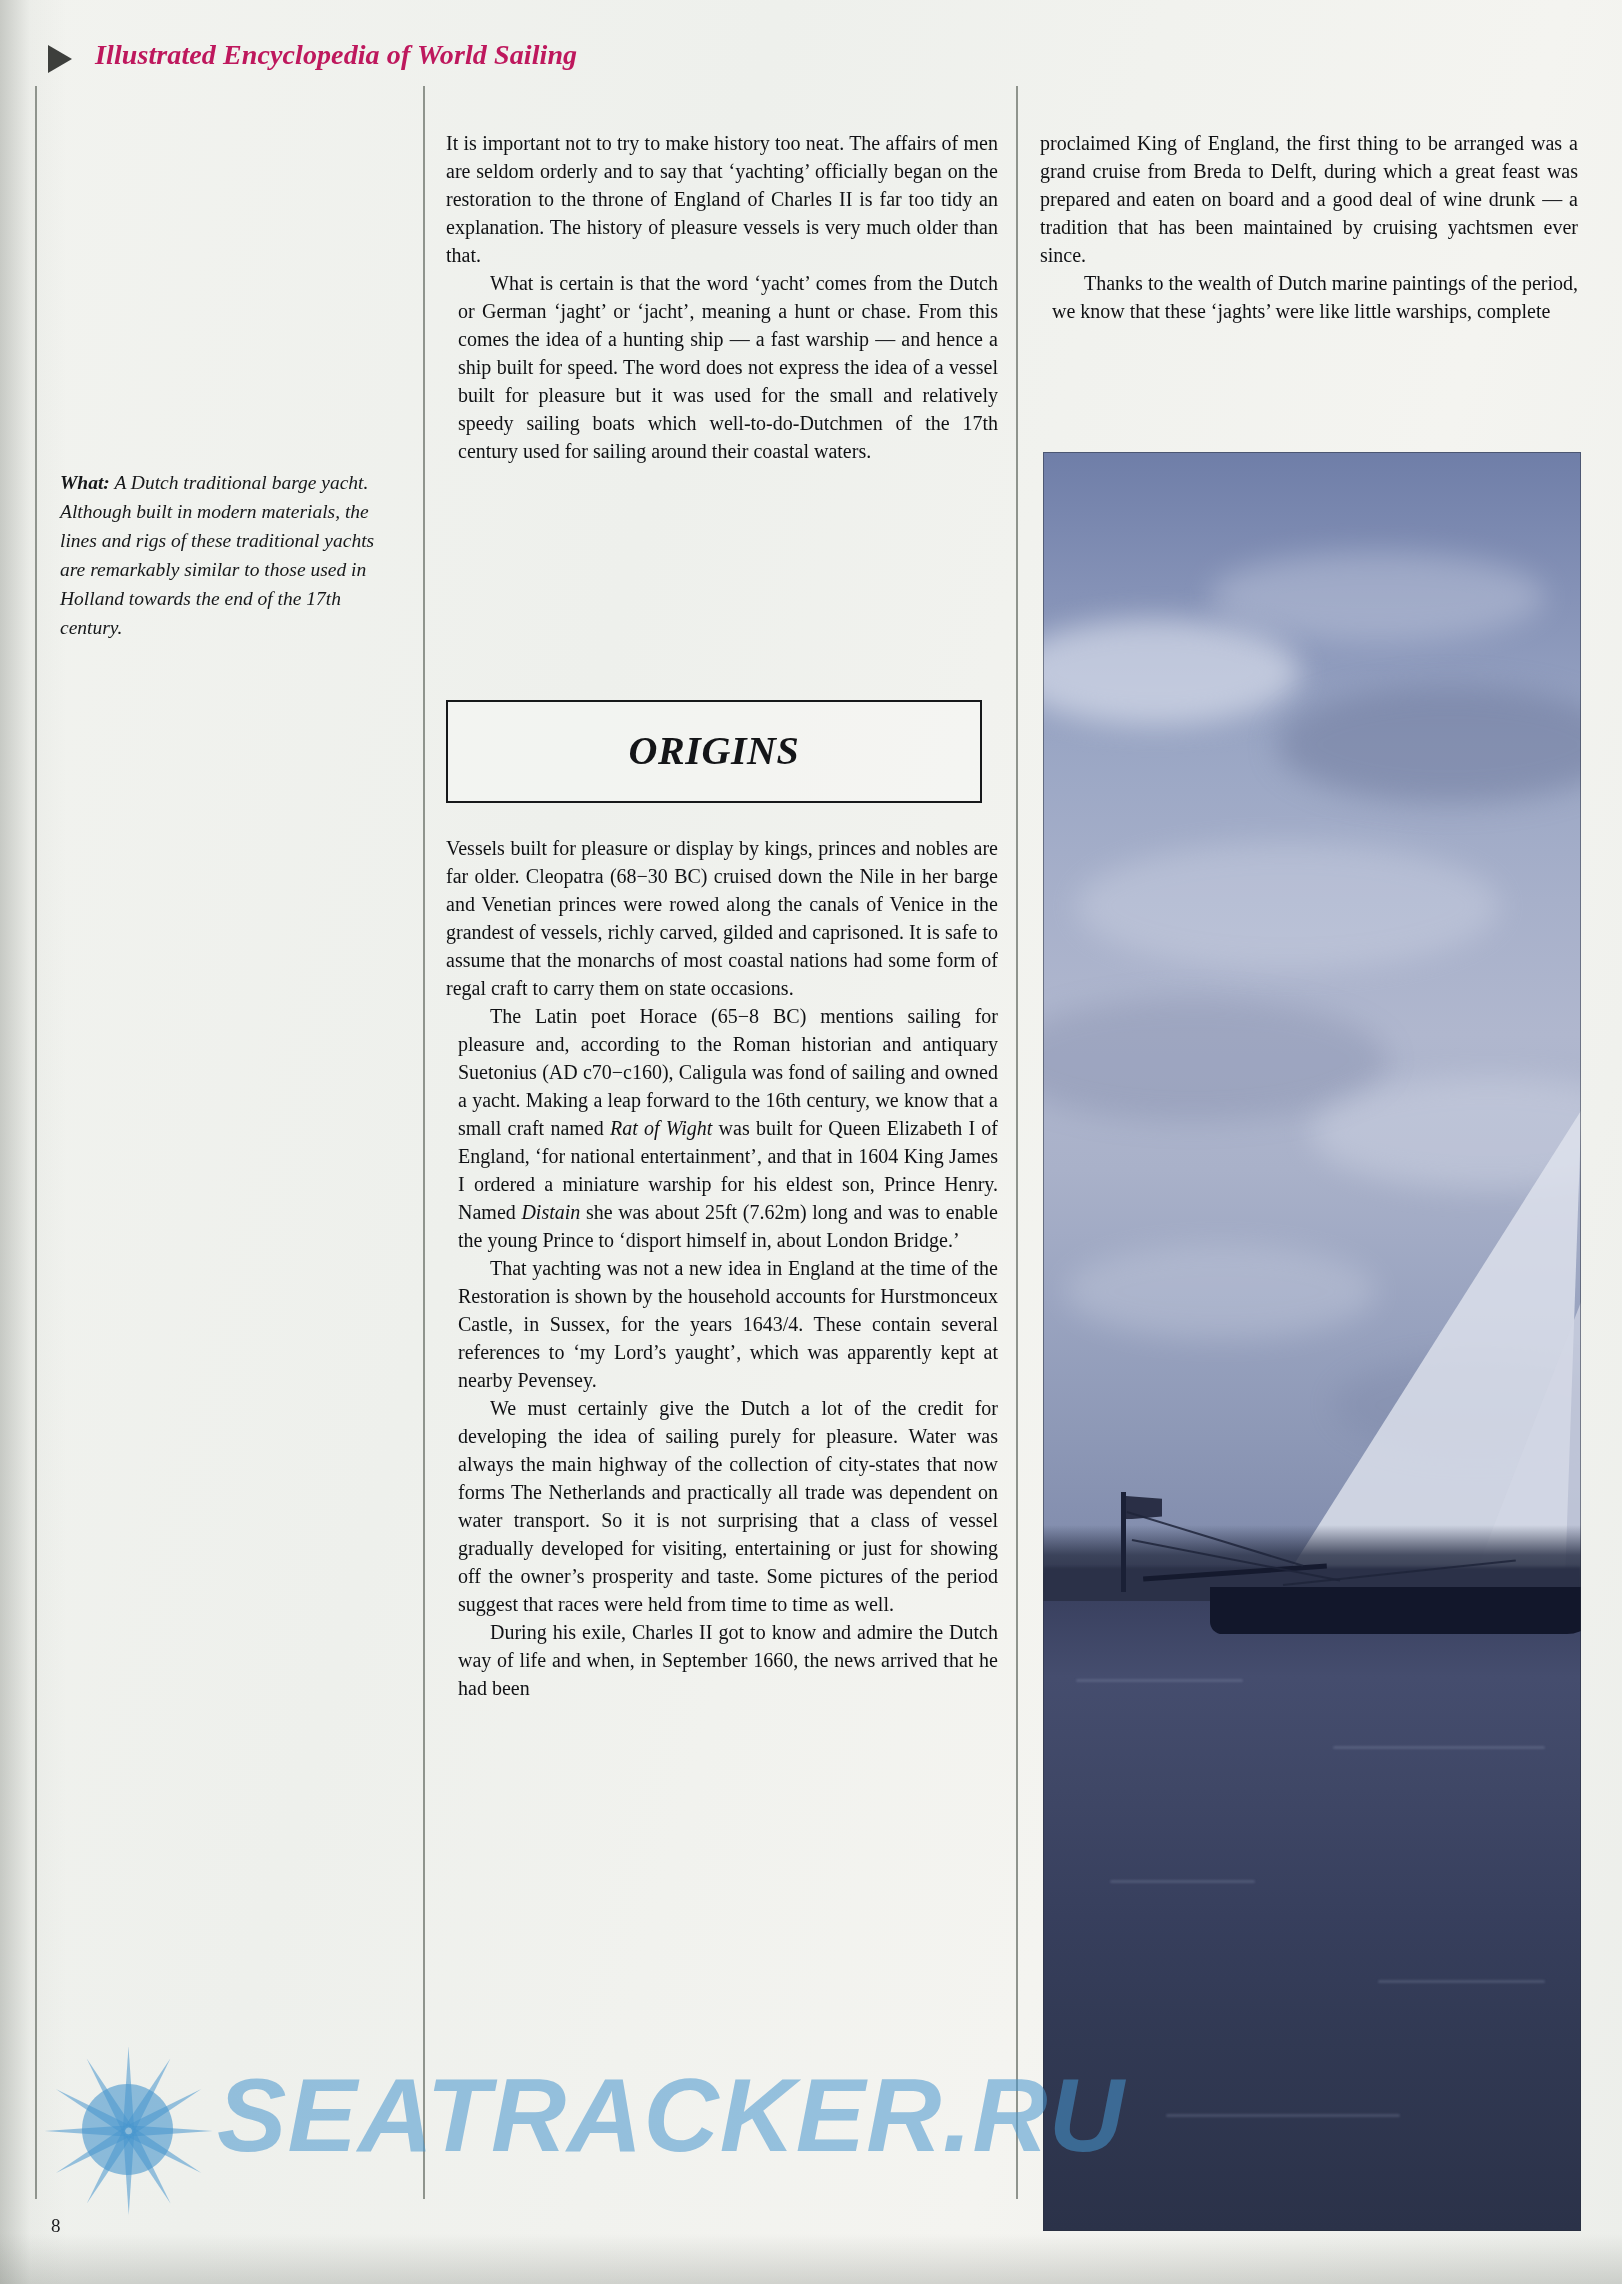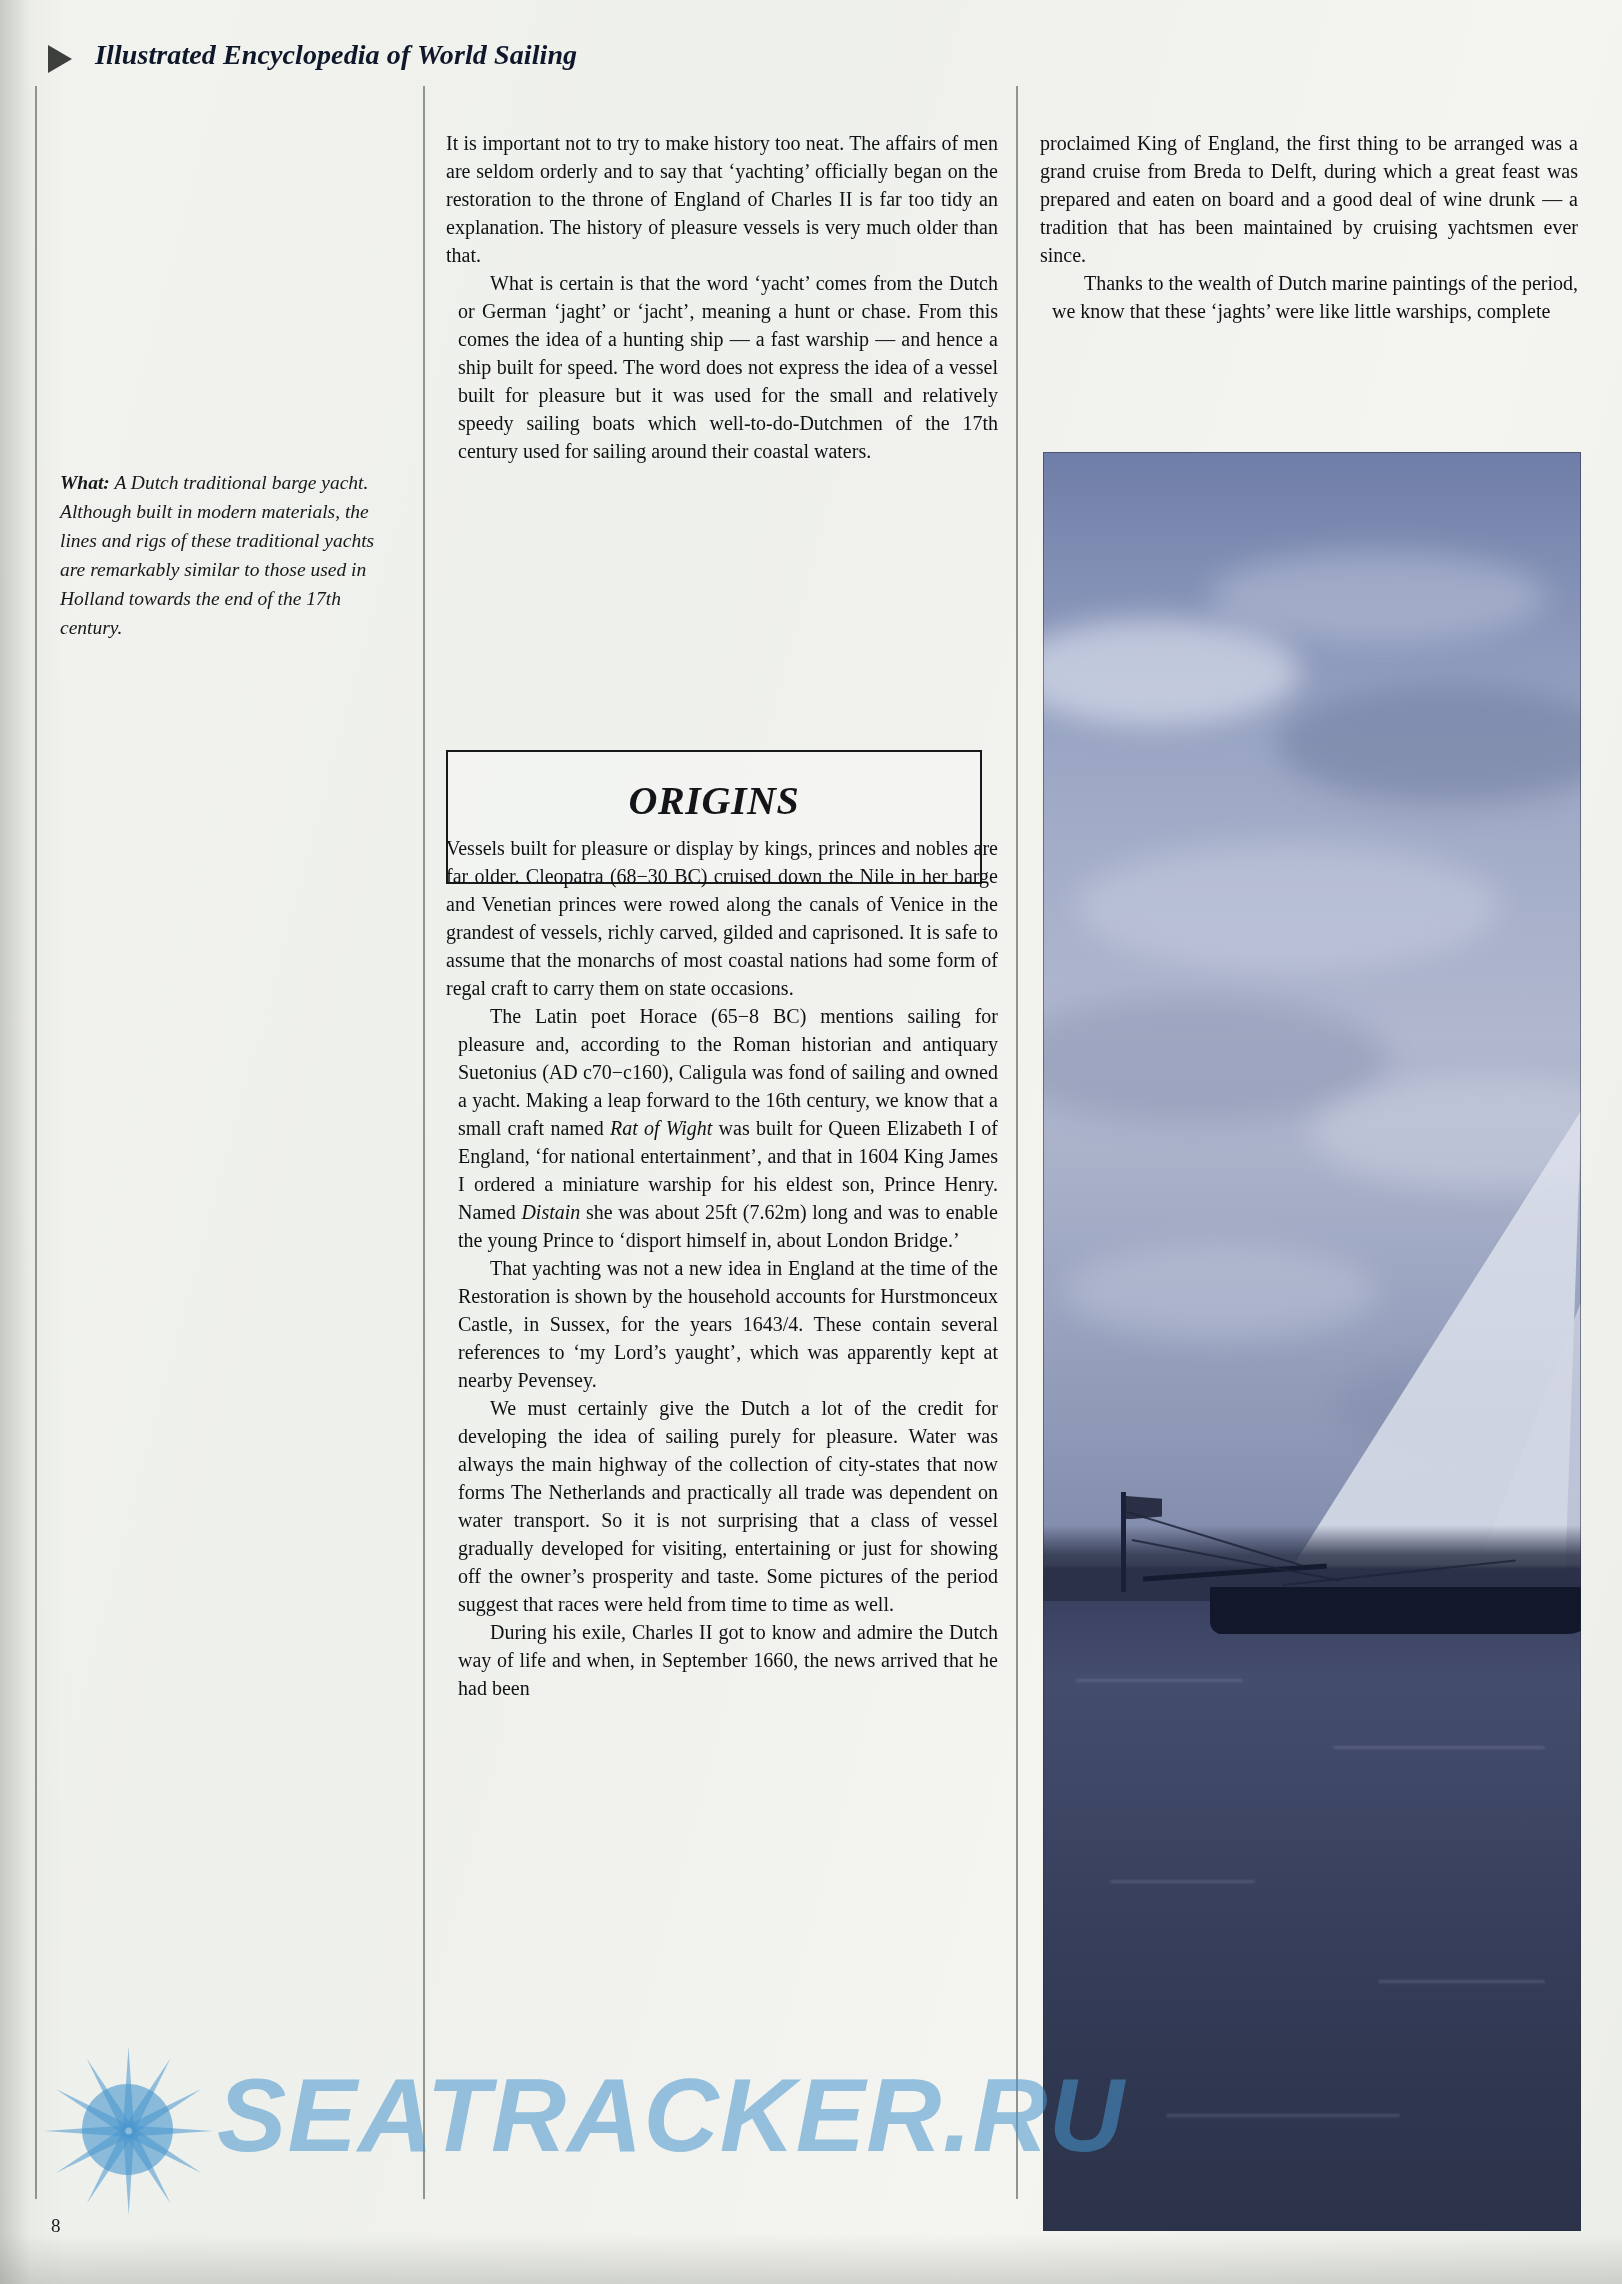--- a/index.html
+++ b/index.html
@@ -55,21 +55,21 @@
   }
   .header-title {
     position: absolute;
     left: 56px;
     top: 5.6px;
     font-family: "Liberation Serif", serif;
     font-style: italic;
     font-weight: bold;
     font-size: 28px;
     letter-spacing: 0.1px;
-    color: #0f172a;
+    color: #be185d;
     white-space: nowrap;
   }
 
   
   .left-rule {
     position: absolute;
     left: 35px;
     top: 86px;
     width: 1.7px;
     height: 2113px;
@@ -130,23 +130,23 @@
   #col-right {
     left: 1040px;
     top: 129px;
     width: 538px;
   }
 
   
   .origins-box {
     position: absolute;
     left: 446px;
-    top: 750px;
+    top: 700px;
     width: 536px;
-    height: 134px;
+    height: 103px;
     border: 2.2px solid #16181a;
     box-sizing: border-box;
     background: rgba(255,255,255,0.25);
   }
   .origins-text {
     position: absolute;
     left: 0; right: 0;
     top: 24.5px;
     text-align: center;
     font-family: "Liberation Serif", serif;

